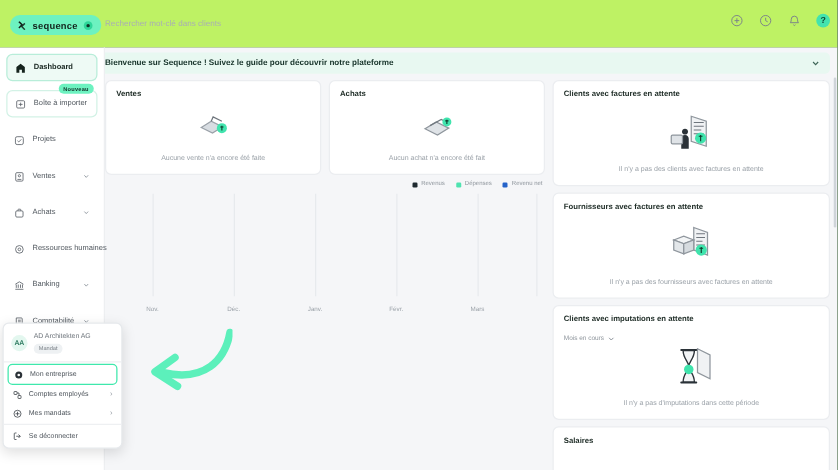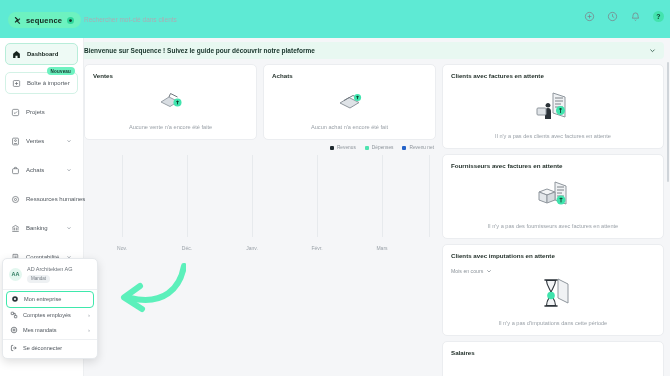--- a/index.html
+++ b/index.html
@@ -10,21 +10,21 @@
     overflow: hidden;
   }
   .screen {
     position: relative;
     width: 670px; height: 376px;
     background: #4a6b4a;
   }
   
   .topbar {
     position: absolute; top: 0; left: 0; width: 670px; height: 38px;
-    background: #5eead4;
+    background: #bef264;
     display: flex; align-items: center;
   }
   .logo-badge {
     position: absolute; left: 8px; top: 12px;
     height: 16px; padding: 0 7px 0 6px;
     background: #6df2c0;
     border-radius: 9px;
     display: flex; align-items: center; gap: 5px;
   }
   .logo-mark { width: 7px; height: 7px; position: relative; }

